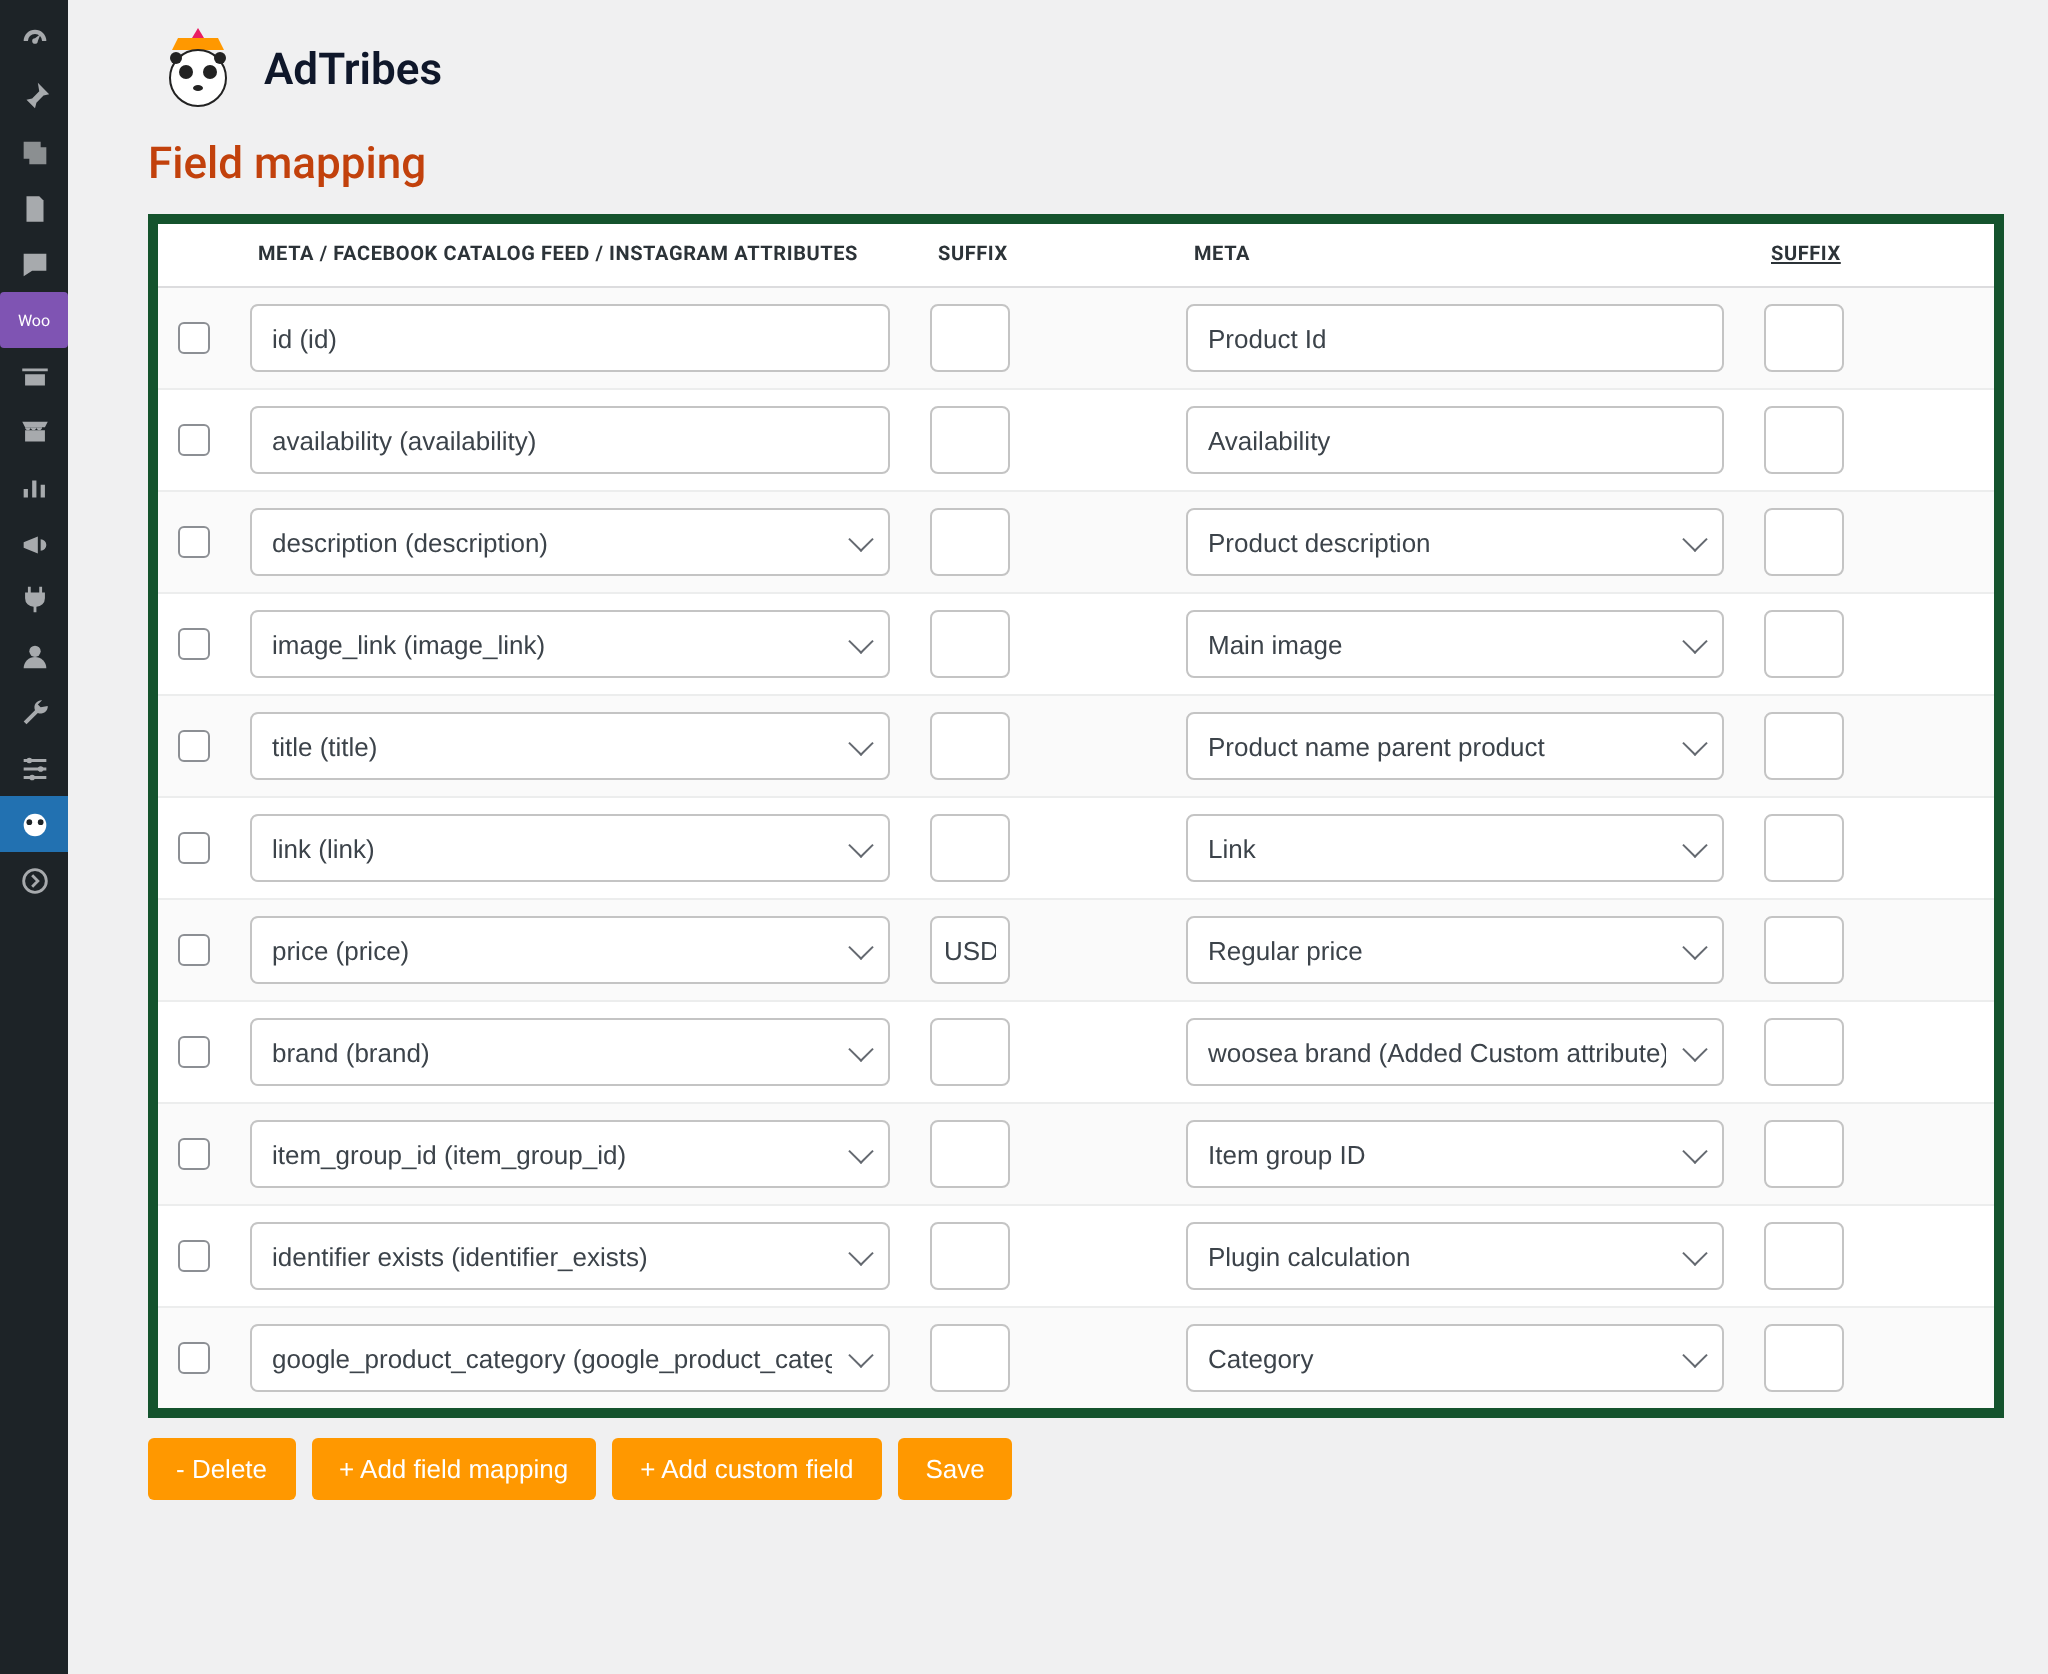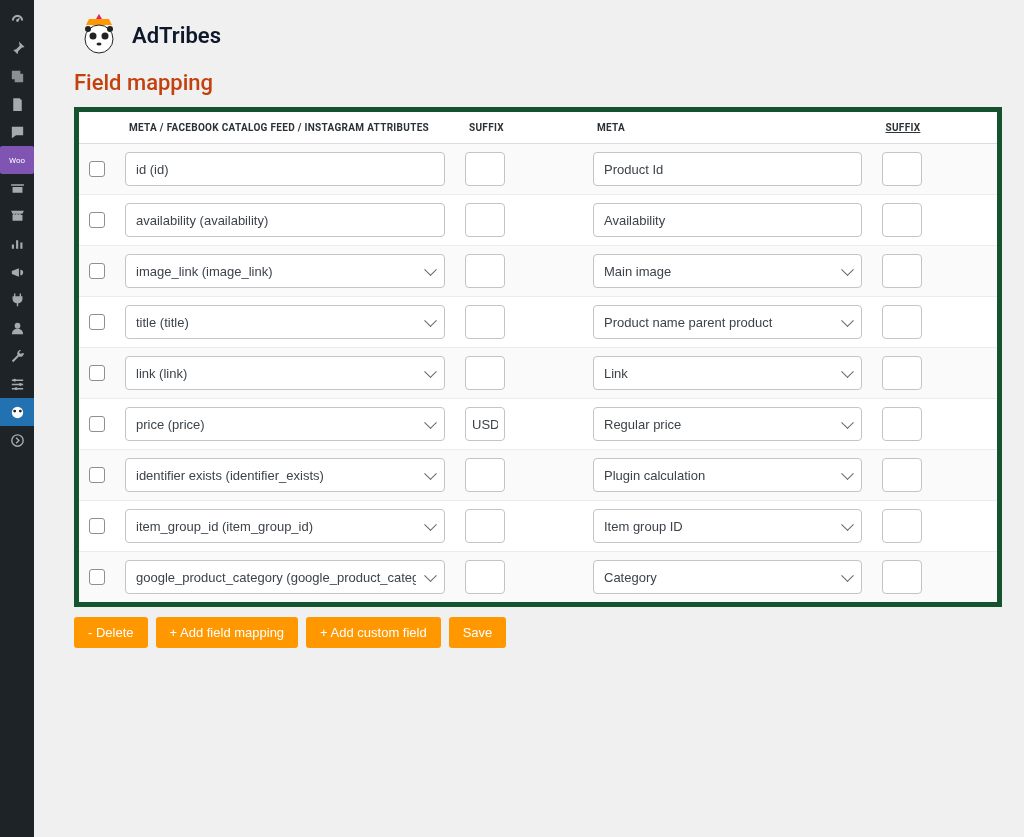--- a/index.html
+++ b/index.html
@@ -286,20 +286,31 @@
         <tr>
           <td><input type="checkbox" class="chk" style=""></td>
           <td><input class="inp" value="availability (availability)" style=""></td>
           <td><input class="inp narrow" value="" style=""></td>
           <td><input class="inp" value="Availability" style=""></td>
           <td><input class="inp narrow" value="" style=""></td>
         </tr>
         <tr>
           <td><input type="checkbox" class="chk" style=""></td>
           <td>
+            <div class="sel-wrap"><select class="sel"><option>description (description)</option></select></div>
+          </td>
+          <td><input class="inp narrow" value="" style=""></td>
+          <td>
+            <div class="sel-wrap"><select class="sel"><option>Product description</option></select></div>
+          </td>
+          <td><input class="inp narrow" value="" style=""></td>
+        </tr>
+        <tr>
+          <td><input type="checkbox" class="chk" style=""></td>
+          <td>
             <div class="sel-wrap"><select class="sel"><option>image_link (image_link)</option></select></div>
           </td>
           <td><input class="inp narrow" value="" style=""></td>
           <td>
             <div class="sel-wrap"><select class="sel"><option>Main image</option></select></div>
           </td>
           <td><input class="inp narrow" value="" style=""></td>
         </tr>
         <tr>
           <td><input type="checkbox" class="chk" style=""></td>
@@ -330,36 +341,47 @@
           </td>
           <td><input class="inp narrow" value="USD" style=""></td>
           <td>
             <div class="sel-wrap"><select class="sel"><option>Regular price</option></select></div>
           </td>
           <td><input class="inp narrow" value="" style=""></td>
         </tr>
         <tr>
           <td><input type="checkbox" class="chk" style=""></td>
           <td>
+            <div class="sel-wrap"><select class="sel"><option>brand (brand)</option></select></div>
+          </td>
+          <td><input class="inp narrow" value="" style=""></td>
+          <td>
+            <div class="sel-wrap"><select class="sel"><option>woosea brand (Added Custom attribute)</option></select></div>
+          </td>
+          <td><input class="inp narrow" value="" style=""></td>
+        </tr>
+        <tr>
+          <td><input type="checkbox" class="chk" style=""></td>
+          <td>
+            <div class="sel-wrap"><select class="sel"><option>item_group_id (item_group_id)</option></select></div>
+          </td>
+          <td><input class="inp narrow" value="" style=""></td>
+          <td>
+            <div class="sel-wrap"><select class="sel"><option>Item group ID</option></select></div>
+          </td>
+          <td><input class="inp narrow" value="" style=""></td>
+        </tr>
+        <tr>
+          <td><input type="checkbox" class="chk" style=""></td>
+          <td>
             <div class="sel-wrap"><select class="sel"><option>identifier exists (identifier_exists)</option></select></div>
           </td>
           <td><input class="inp narrow" value="" style=""></td>
           <td>
             <div class="sel-wrap"><select class="sel"><option>Plugin calculation</option></select></div>
-          </td>
-          <td><input class="inp narrow" value="" style=""></td>
-        </tr>
-        <tr>
-          <td><input type="checkbox" class="chk" style=""></td>
-          <td>
-            <div class="sel-wrap"><select class="sel"><option>item_group_id (item_group_id)</option></select></div>
-          </td>
-          <td><input class="inp narrow" value="" style=""></td>
-          <td>
-            <div class="sel-wrap"><select class="sel"><option>Item group ID</option></select></div>
           </td>
           <td><input class="inp narrow" value="" style=""></td>
         </tr>
         <tr>
           <td><input type="checkbox" class="chk" style=""></td>
           <td>
             <div class="sel-wrap"><select class="sel"><option>google_product_category (google_product_category)</option></select></div>
           </td>
           <td><input class="inp narrow" value="" style=""></td>
           <td>

